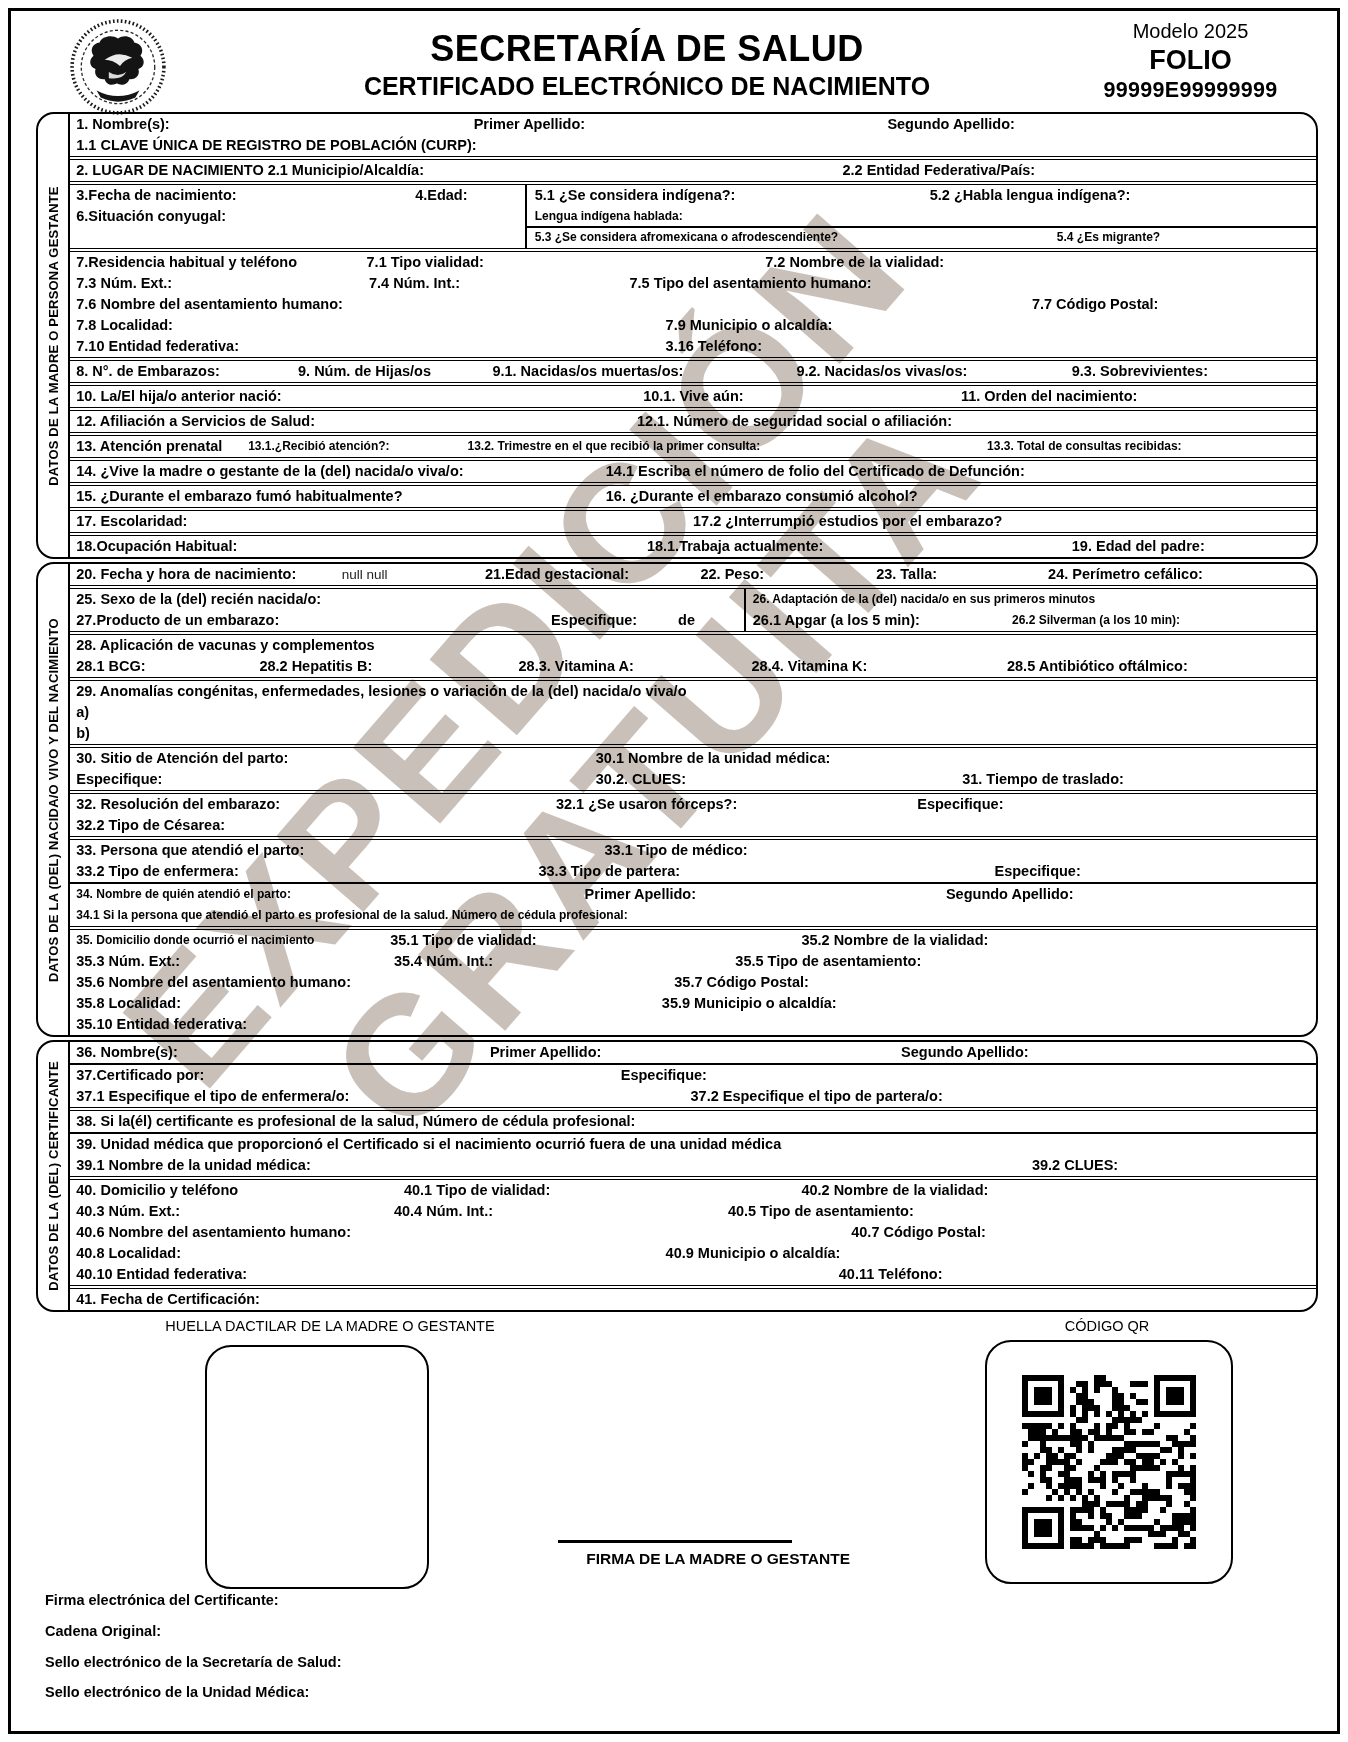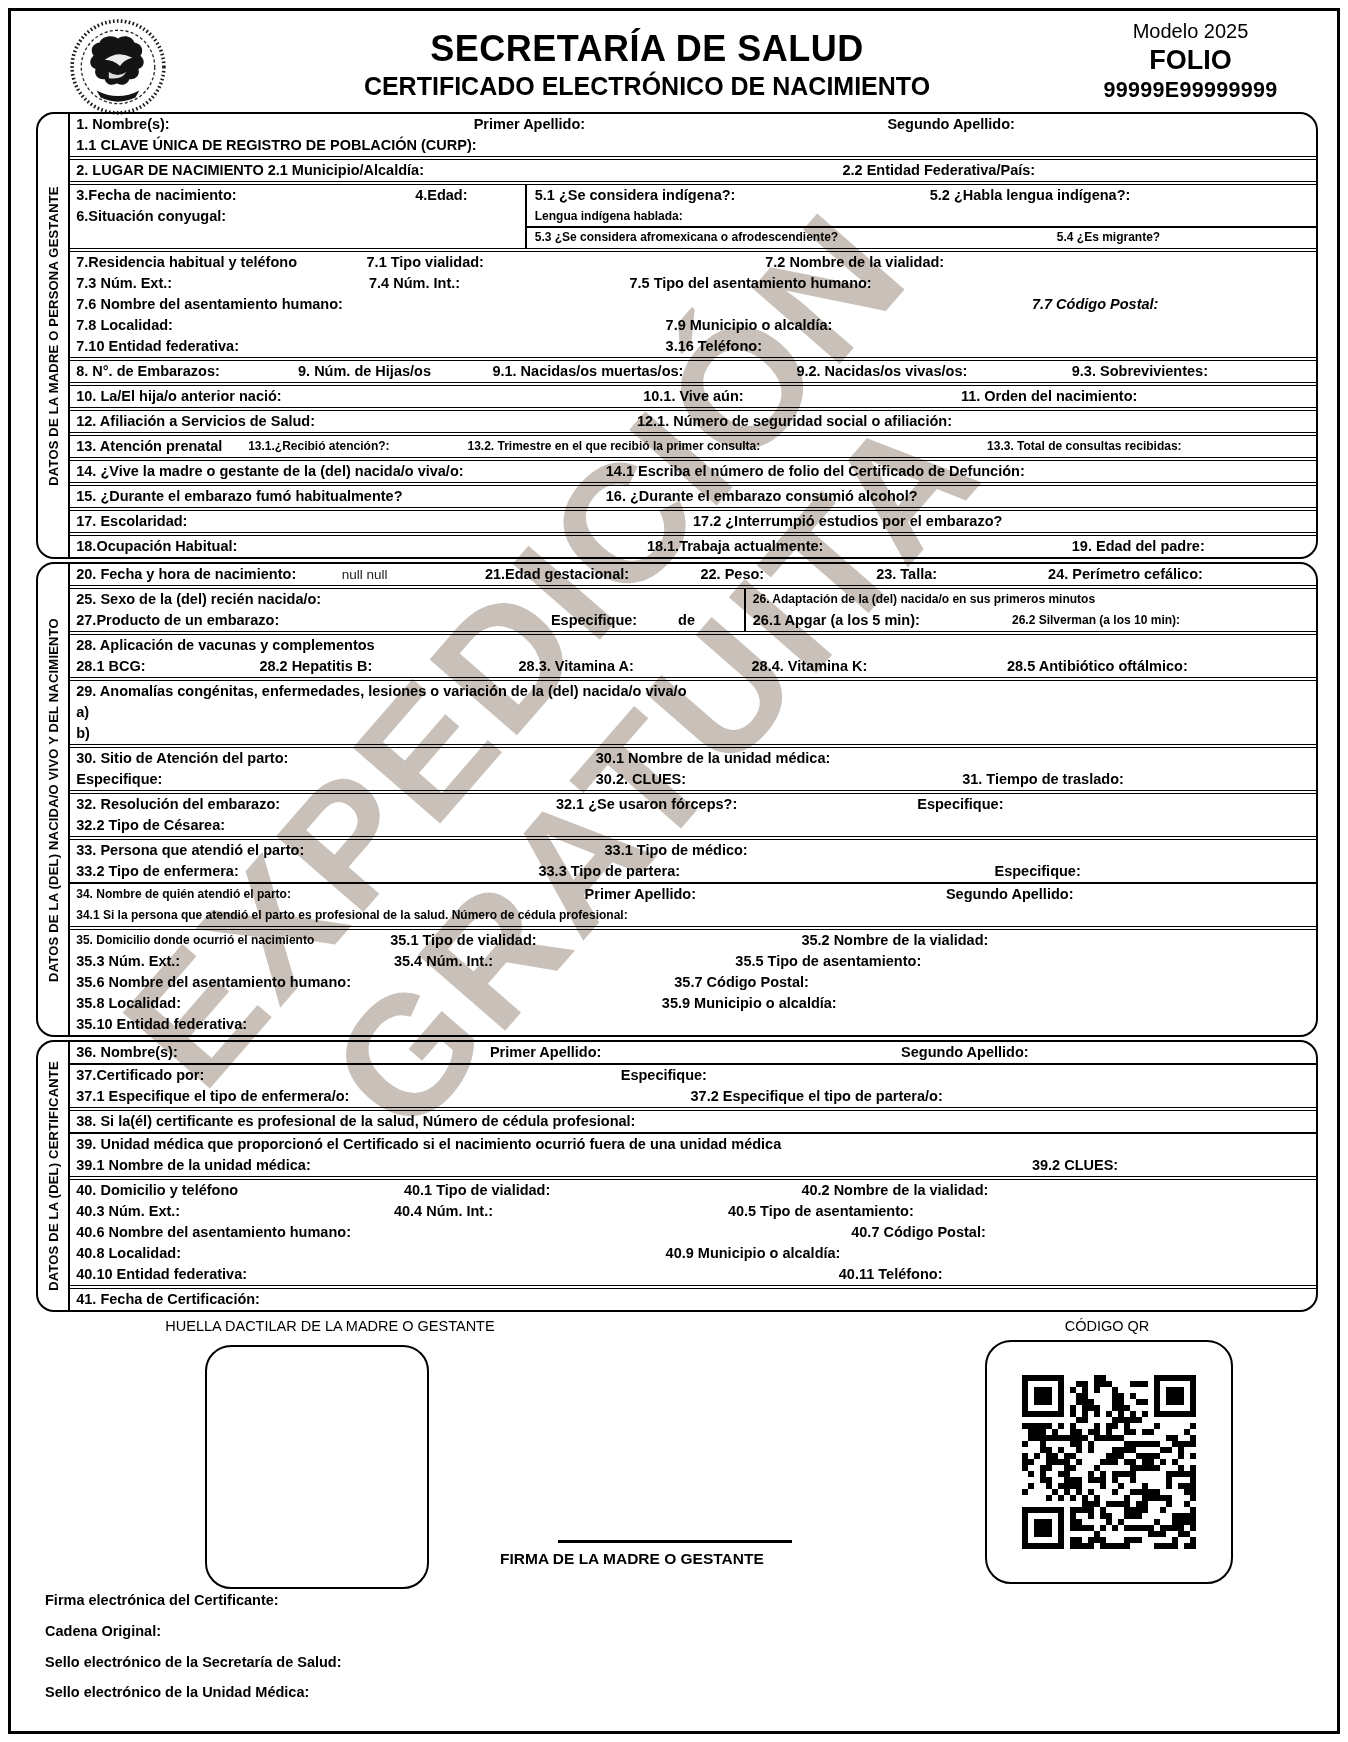--- a/index.html
+++ b/index.html
@@ -37,21 +37,21 @@
   .seg.val{font-weight:400;font-size:13.5px;color:#222;}
   .vdiv{position:absolute;top:0;bottom:0;width:2px;background:#000;}
   .hline{position:absolute;right:0;height:1.5px;background:#000;}
   
   .ft-label{position:absolute;font-size:14.5px;z-index:1;}
   .fp-box{position:absolute;left:205px;top:1345px;width:220px;height:240px;border:2.5px solid #000;
           border-radius:26px;z-index:1;}
   .qr-box{position:absolute;left:985px;top:1340px;width:244px;height:240px;border:2.5px solid #000;
           border-radius:26px;z-index:1;display:flex;align-items:center;justify-content:center;}
   .sig-line{position:absolute;left:558px;top:1540px;width:234px;border-top:3px solid #000;z-index:1;}
-  .sig-label{position:absolute;left:500px;top:1550px;width:350px;text-align:left;
+  .sig-label{position:absolute;left:500px;top:1550px;width:350px;text-align:right;
              font-weight:700;font-size:15.5px;z-index:1;}
   .ft-line{position:absolute;left:45px;font-weight:700;font-size:14.5px;z-index:1;}
 </style>
 </head>
 <body>
 
 <div class="page">
   <div class="frame"></div>
 
   <div class="watermark">
@@ -127,21 +127,21 @@
               <span class="seg" style="left: 23.8%;">7.1 Tipo vialidad:</span>
               <span class="seg" style="left: 55.8%;">7.2 Nombre de la vialidad:</span>
             </div>
             <div class="line">
               <span class="seg" style="left: 0.5%;">7.3 Núm. Ext.:</span>
               <span class="seg" style="left: 24%;">7.4 Núm. Int.:</span>
               <span class="seg" style="left: 44.9%;">7.5 Tipo del asentamiento humano:</span>
             </div>
             <div class="line">
               <span class="seg" style="left: 0.5%;">7.6 Nombre del asentamiento humano:</span>
-              <span class="seg" style="left: 77.2%; font-style: italic;">7.7 Código Postal:</span>
+              <span class="seg" style="left: 77.2%;">7.7 Código Postal:</span>
             </div>
             <div class="line">
               <span class="seg" style="left: 0.5%;">7.8 Localidad:</span>
               <span class="seg" style="left: 47.8%;">7.9 Municipio o alcaldía:</span>
             </div>
             <div class="line">
               <span class="seg" style="left: 0.5%;">7.10 Entidad federativa:</span>
               <span class="seg" style="left: 47.8%;">3.16 Teléfono:</span>
             </div>
           </div>

